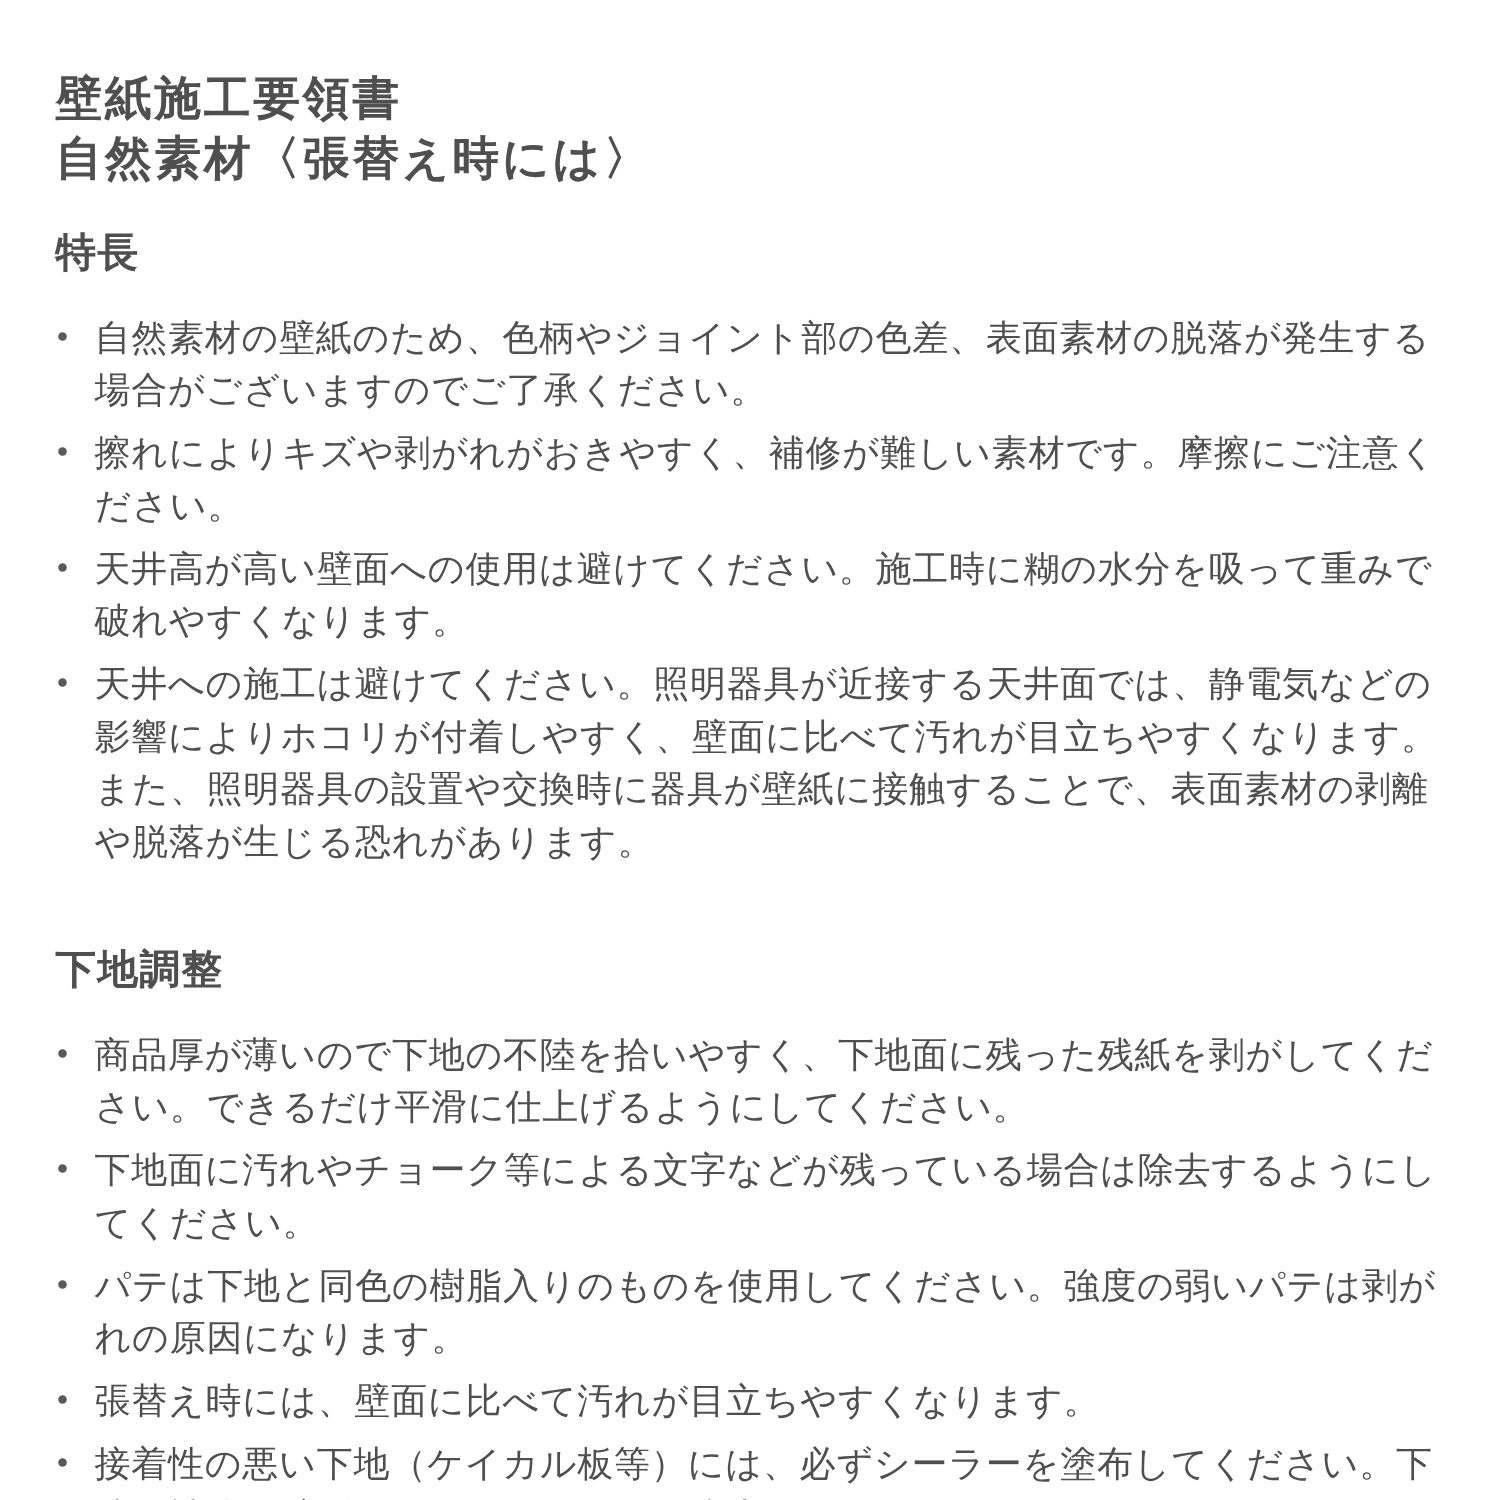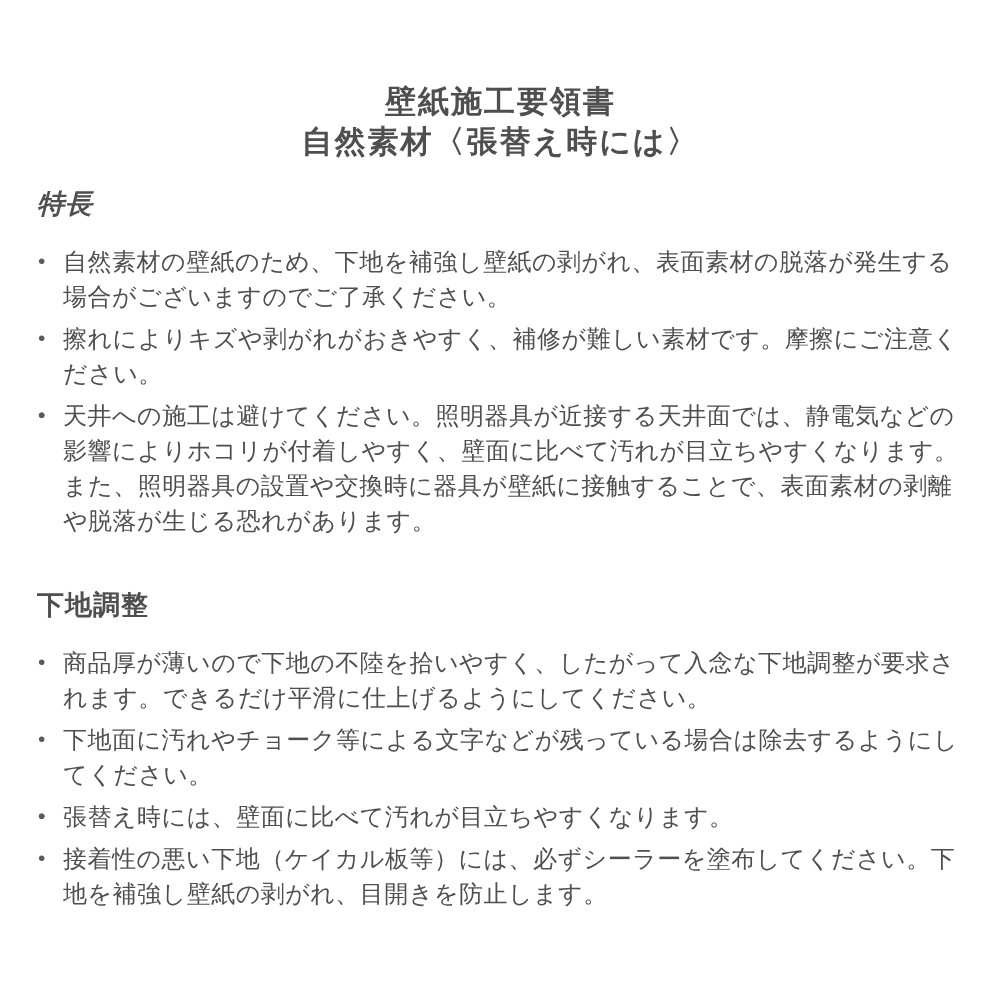--- a/index.html
+++ b/index.html
@@ -14,41 +14,39 @@
     font-family: "Liberation Sans", "DejaVu Sans", sans-serif;
     color: #4f4f4f;
     overflow: hidden;
   }
   .page {
     width: 1000px;
     height: 1000px;
     padding: 46px 36px 0 37px;
   }
   .doc-header {
-    text-align: center;
+    text-align: left;
     margin-bottom: 24px;
-    margin-top: 36px;
   }
   .doc-title,
   .doc-subtitle {
     margin: 0;
     font-size: 31px;
     line-height: 40px;
     font-weight: 700;
     letter-spacing: 2px;
   }
   .section-heading {
     font-size: 27px;
     font-weight: 700;
     letter-spacing: 1px;
     margin: 0 0 22px 0;
   }
   .section-features .section-heading {
     margin-top: 0;
-    font-style: italic;
   }
   .section-substrate .section-heading {
     margin-top: 49px;
   }
   ul.bullet-list {
     list-style: none;
     margin: 0;
     padding: 0;
   }
   ul.bullet-list li {
@@ -76,49 +74,51 @@
   <header class="doc-header">
     <h1 class="doc-title">壁紙施工要領書</h1>
     <h2 class="doc-subtitle">自然素材〈張替え時には〉</h2>
   </header>
 
   <section class="section-features">
     <h3 class="section-heading">特長</h3>
     <ul class="bullet-list">
       <li>
         <span class="bullet">•</span>
-        <span>自然素材の壁紙のため、下地を補強し壁紙の剥がれ、表面素材の脱落が発生する場合がございますのでご了承ください。</span>
+        <span>自然素材の壁紙のため、色柄やジョイント部の色差、表面素材の脱落が発生する場合がございますのでご了承ください。</span>
       </li>
       <li>
         <span class="bullet">•</span>
         <span>擦れによりキズや剥がれがおきやすく、補修が難しい素材です。摩擦にご注意ください。</span>
       </li>
       <li>
         <span class="bullet">•</span>
+        <span>天井高が高い壁面への使用は避けてください。施工時に糊の水分を吸って重みで破れやすくなります。</span>
       </li>
       <li>
         <span class="bullet">•</span>
         <span>天井への施工は避けてください。照明器具が近接する天井面では、静電気などの影響によりホコリが付着しやすく、壁面に比べて汚れが目立ちやすくなります。また、照明器具の設置や交換時に器具が壁紙に接触することで、表面素材の剥離や脱落が生じる恐れがあります。</span>
       </li>
     </ul>
   </section>
 
   <section class="section-substrate">
     <h3 class="section-heading">下地調整</h3>
     <ul class="bullet-list">
       <li>
         <span class="bullet">•</span>
-        <span>商品厚が薄いので下地の不陸を拾いやすく、したがって入念な下地調整が要求されます。できるだけ平滑に仕上げるようにしてください。</span>
+        <span>商品厚が薄いので下地の不陸を拾いやすく、下地面に残った残紙を剥がしてください。できるだけ平滑に仕上げるようにしてください。</span>
       </li>
       <li>
         <span class="bullet">•</span>
         <span>下地面に汚れやチョーク等による文字などが残っている場合は除去するようにしてください。</span>
       </li>
       <li>
         <span class="bullet">•</span>
+        <span>パテは下地と同色の樹脂入りのものを使用してください。強度の弱いパテは剥がれの原因になります。</span>
       </li>
       <li>
         <span class="bullet">•</span>
         <span>張替え時には、壁面に比べて汚れが目立ちやすくなります。</span>
       </li>
       <li>
         <span class="bullet">•</span>
         <span>接着性の悪い下地（ケイカル板等）には、必ずシーラーを塗布してください。下地を補強し壁紙の剥がれ、目開きを防止します。</span>
       </li>
     </ul>

